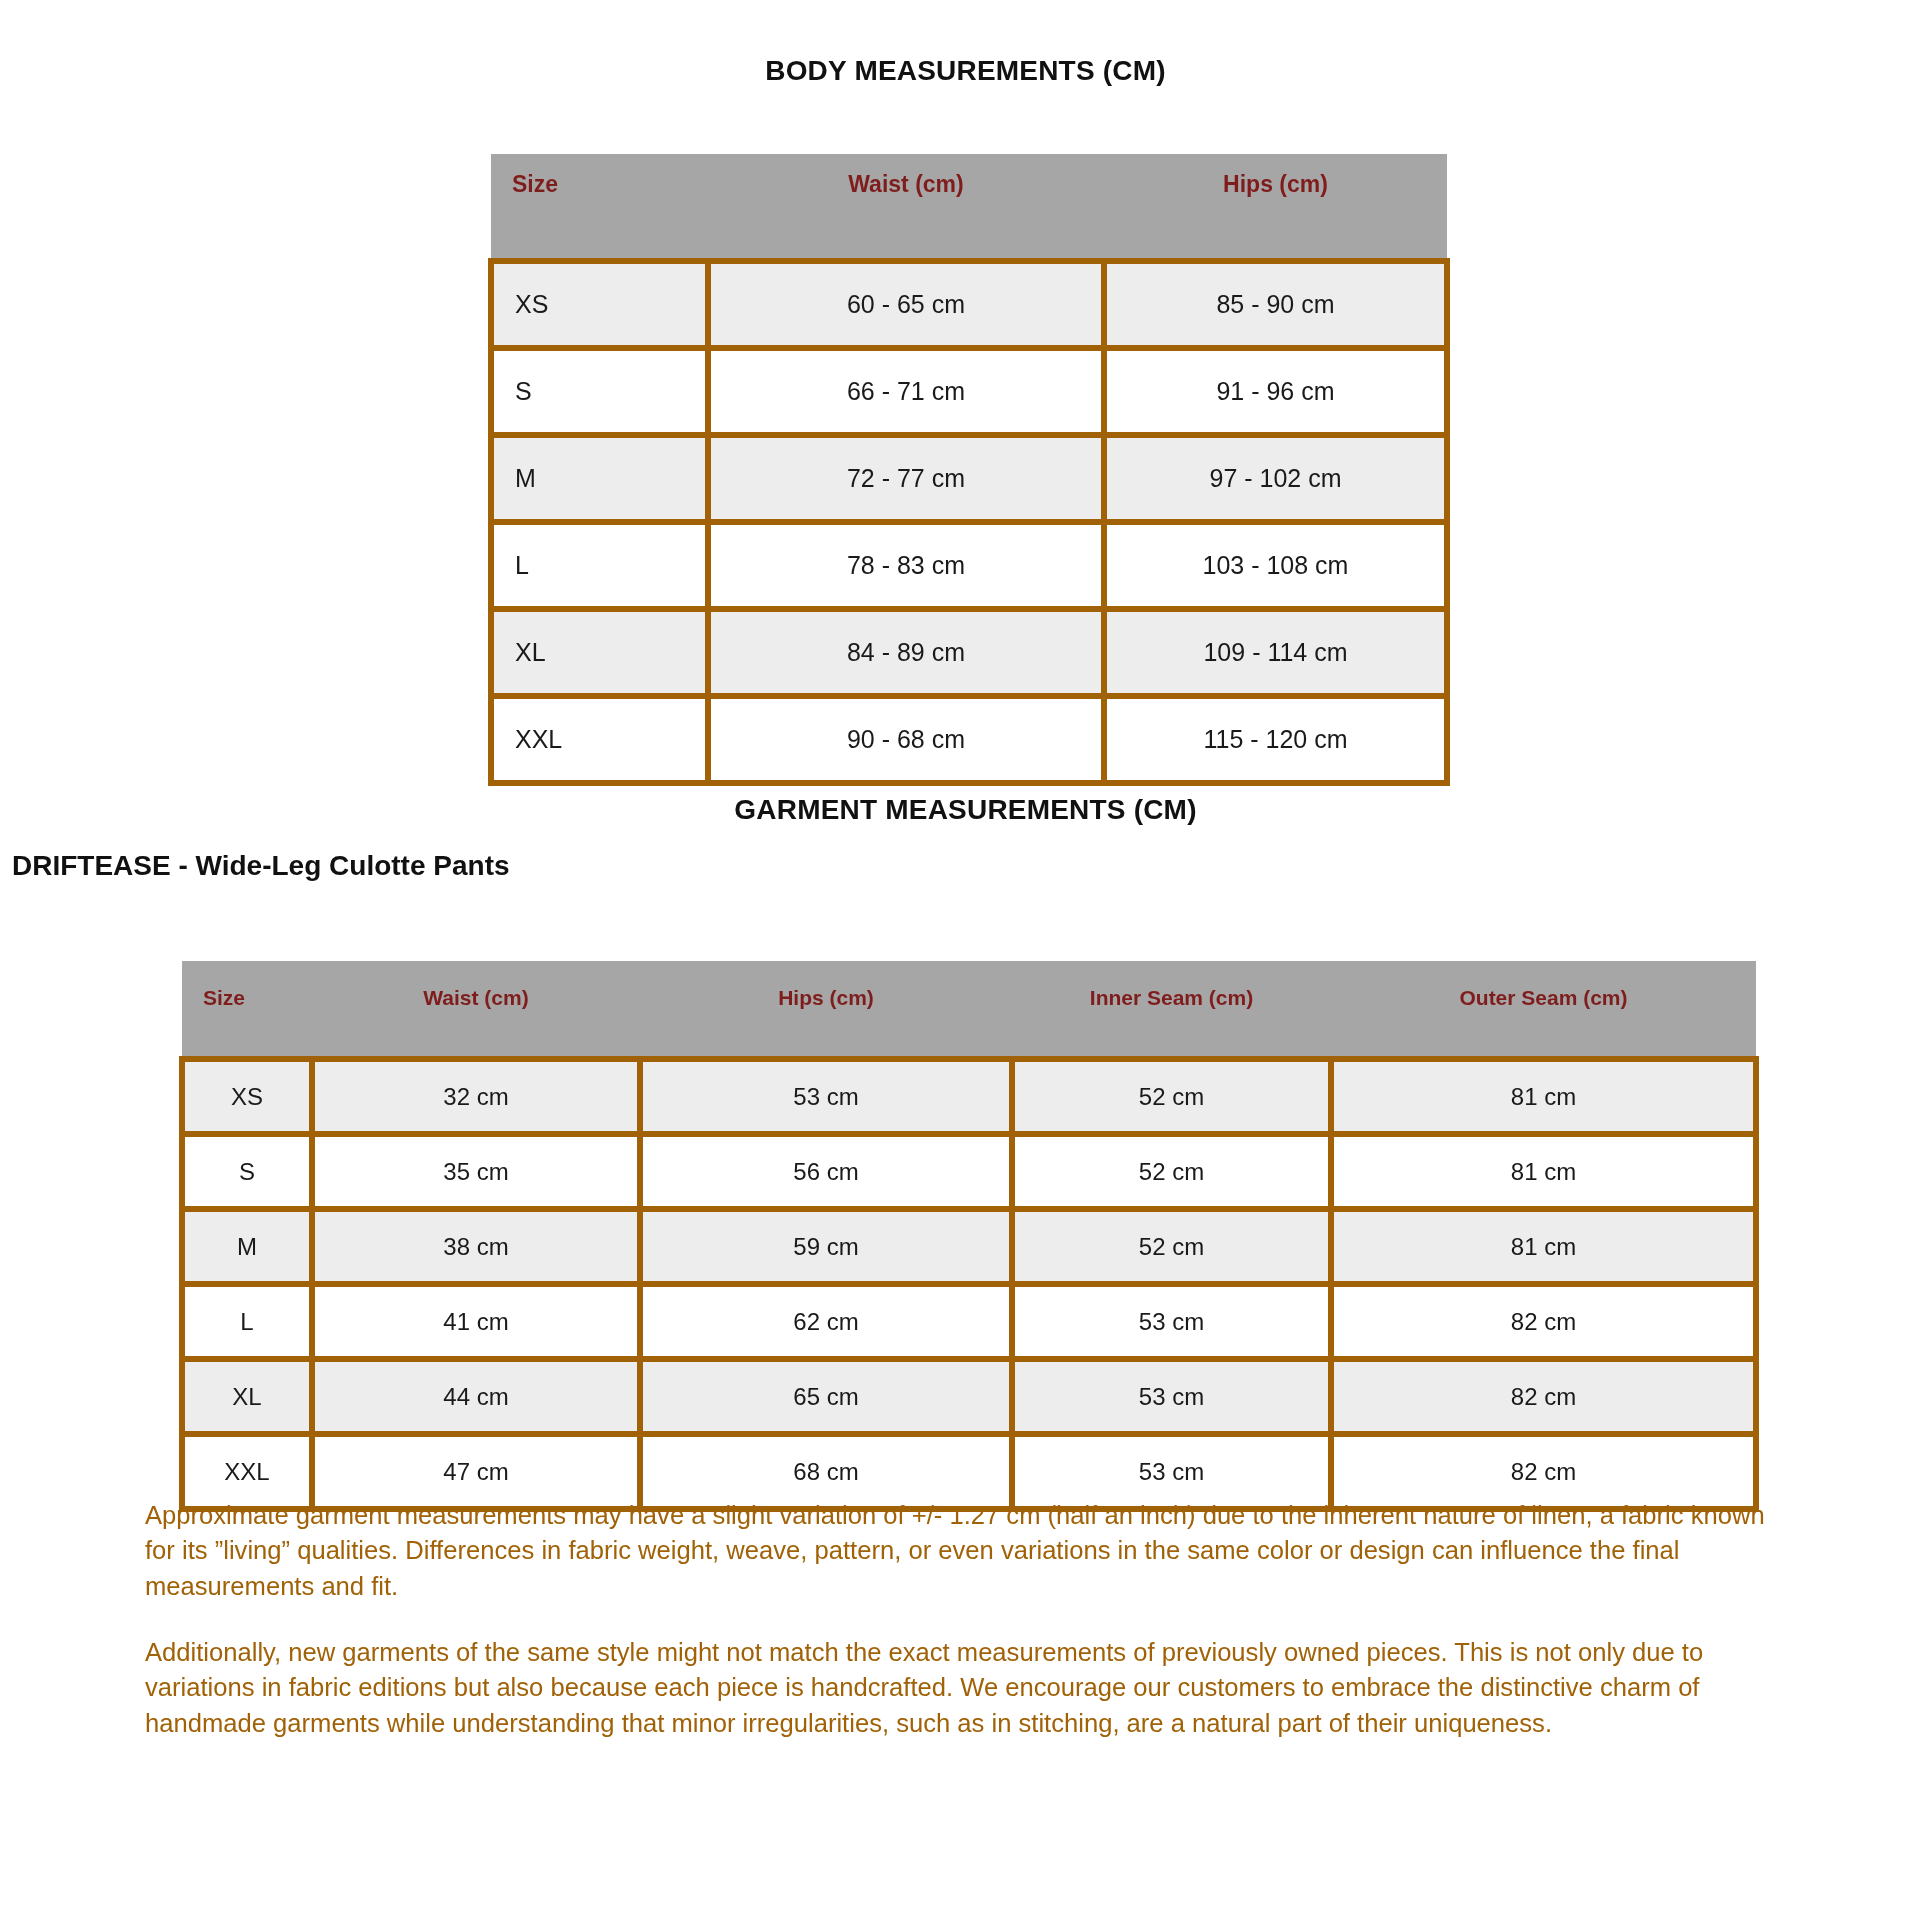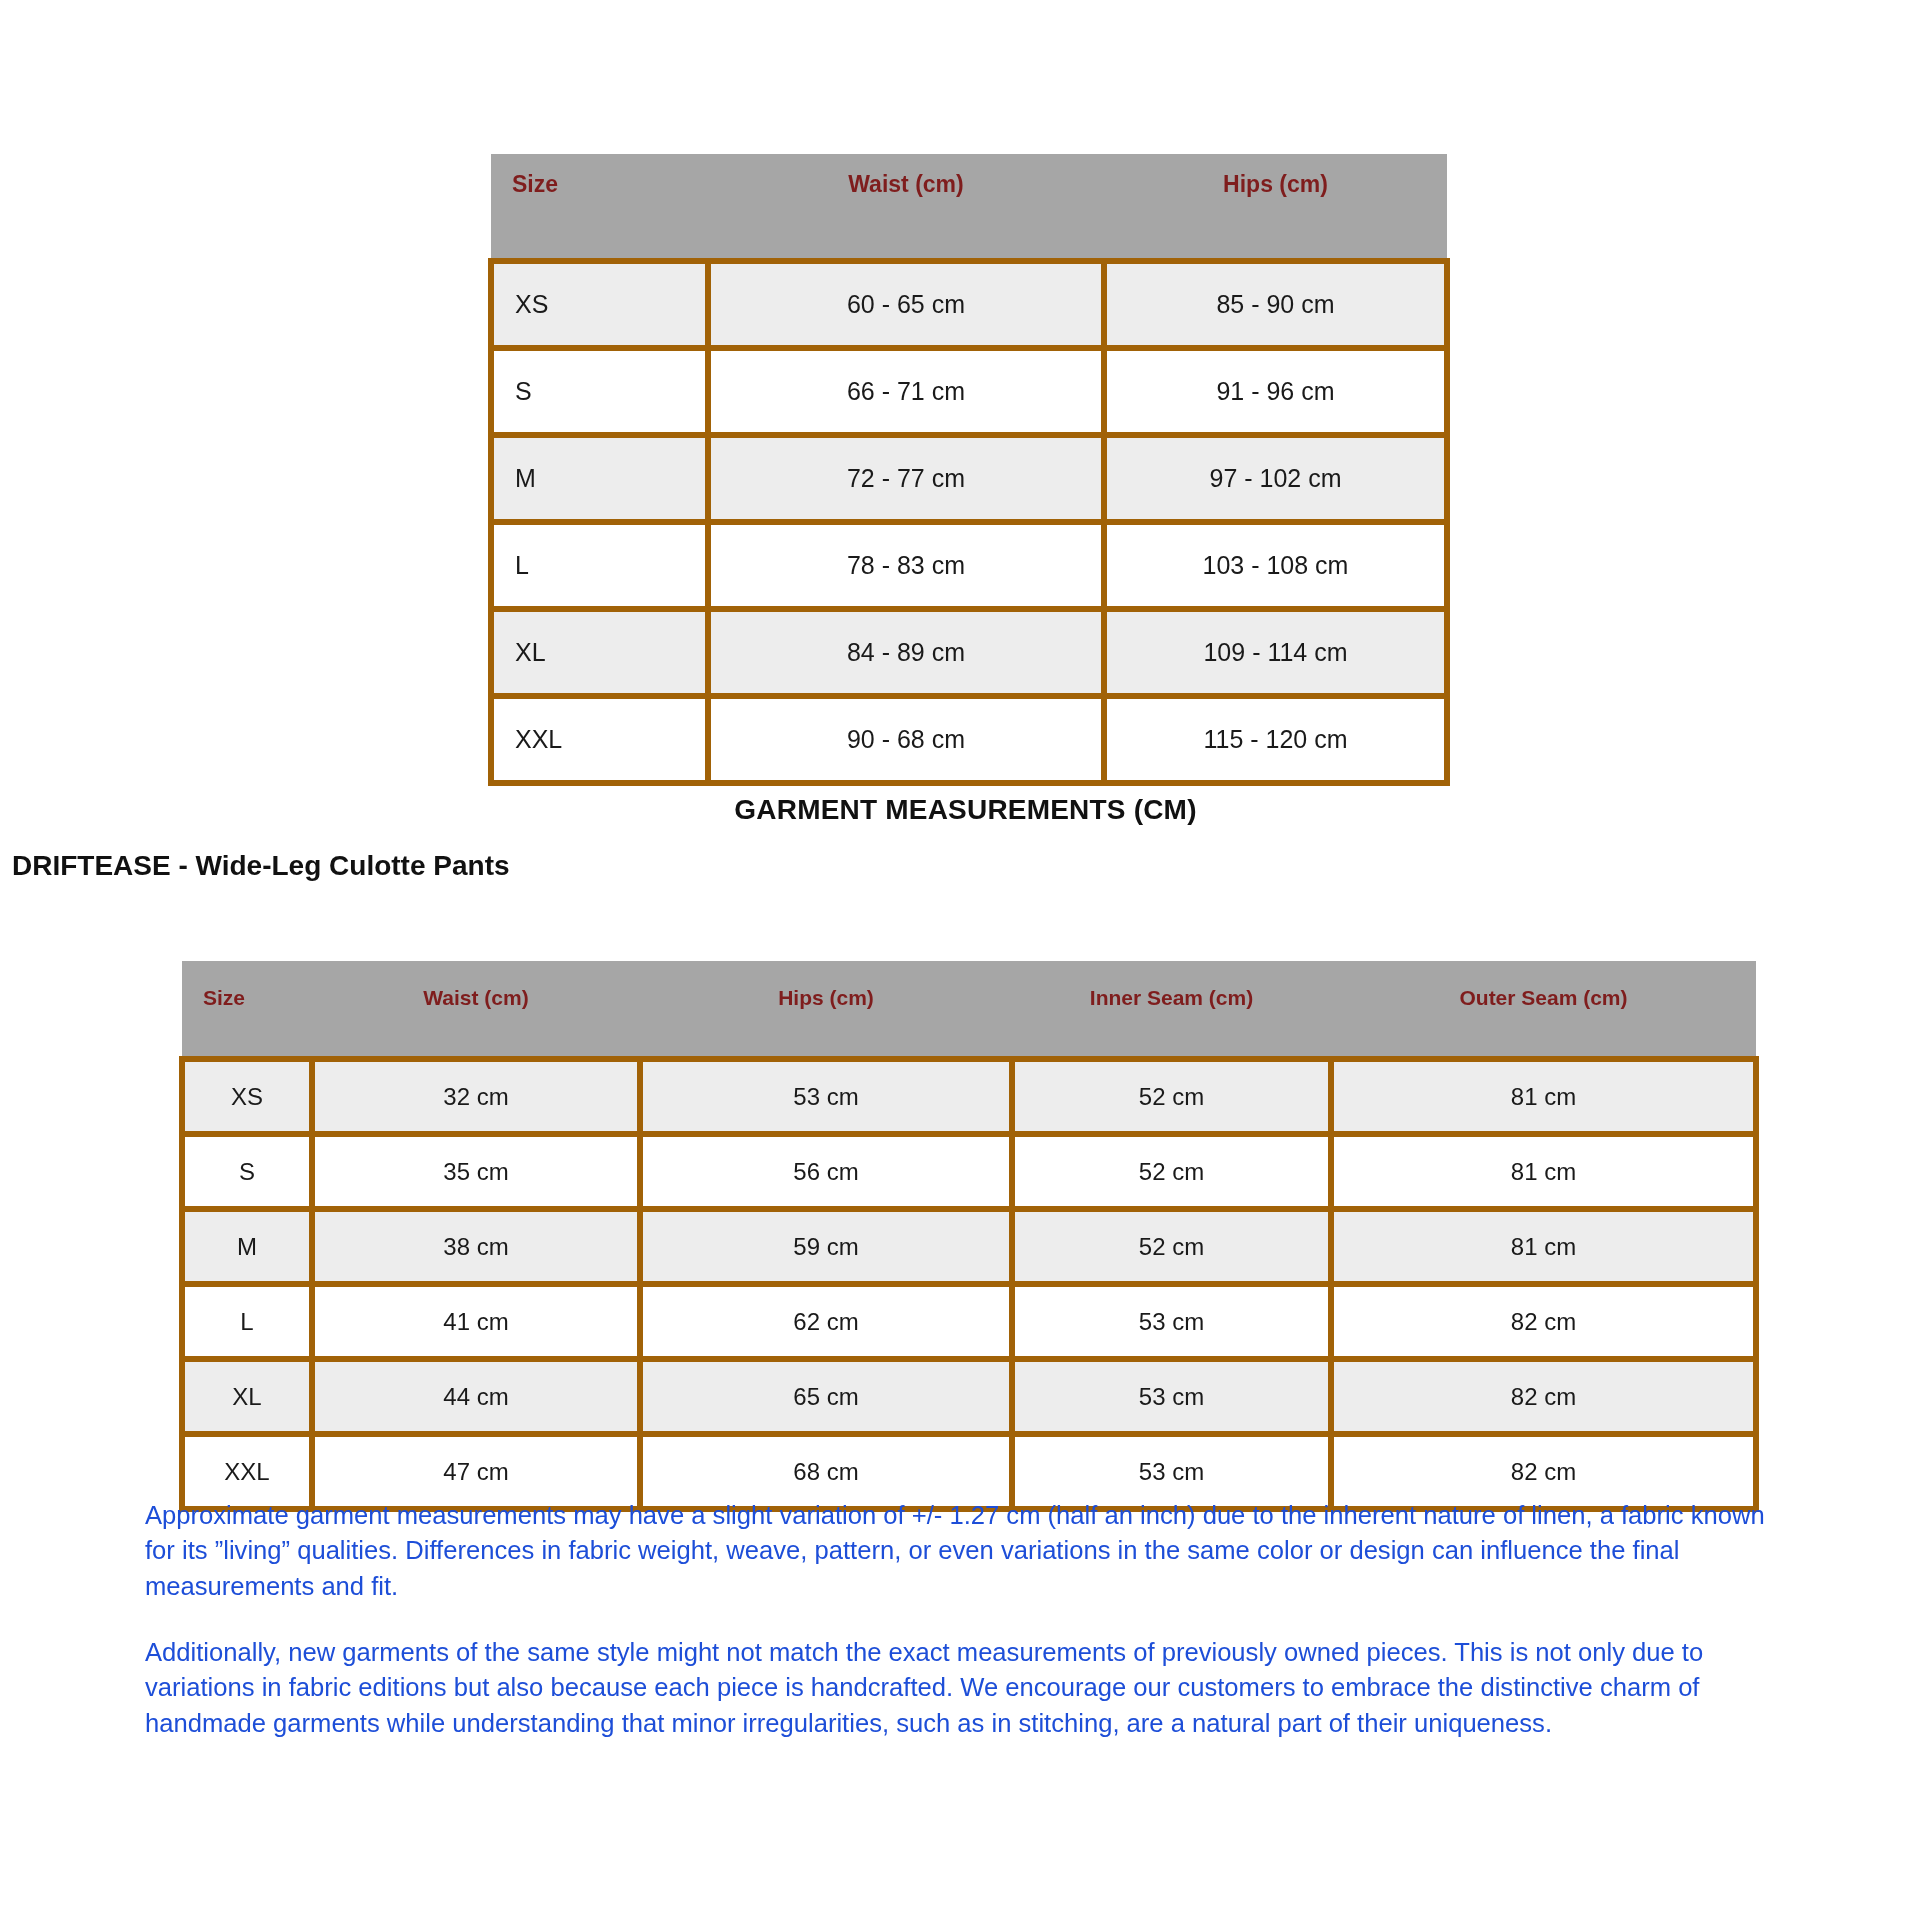--- a/index.html
+++ b/index.html
@@ -132,30 +132,31 @@
   .notes {
     position: absolute;
     left: 145px;
     top: 1498px;
     width: 1641px;
   }
   .notes p {
     margin: 0 0 31px 0;
     font-size: 25.6px;
     line-height: 1.38;
-    color: #1d4ed8;
+    color: #a16207;
     text-align: left;
   }
   .notes p:last-child { margin-bottom: 0; }
 </style>
 </head>
 <body>
 
 <div class="page">
 
+  <div id="body-measurements-title" class="section-title">BODY MEASUREMENTS (CM)</div>
 
   <table id="body-measurements-table" class="size-table">
     <colgroup>
       <col style="width:217px">
       <col style="width:396px">
       <col style="width:343px">
     </colgroup>
     <thead>
       <tr>
         <th class="col-size">Size</th>

